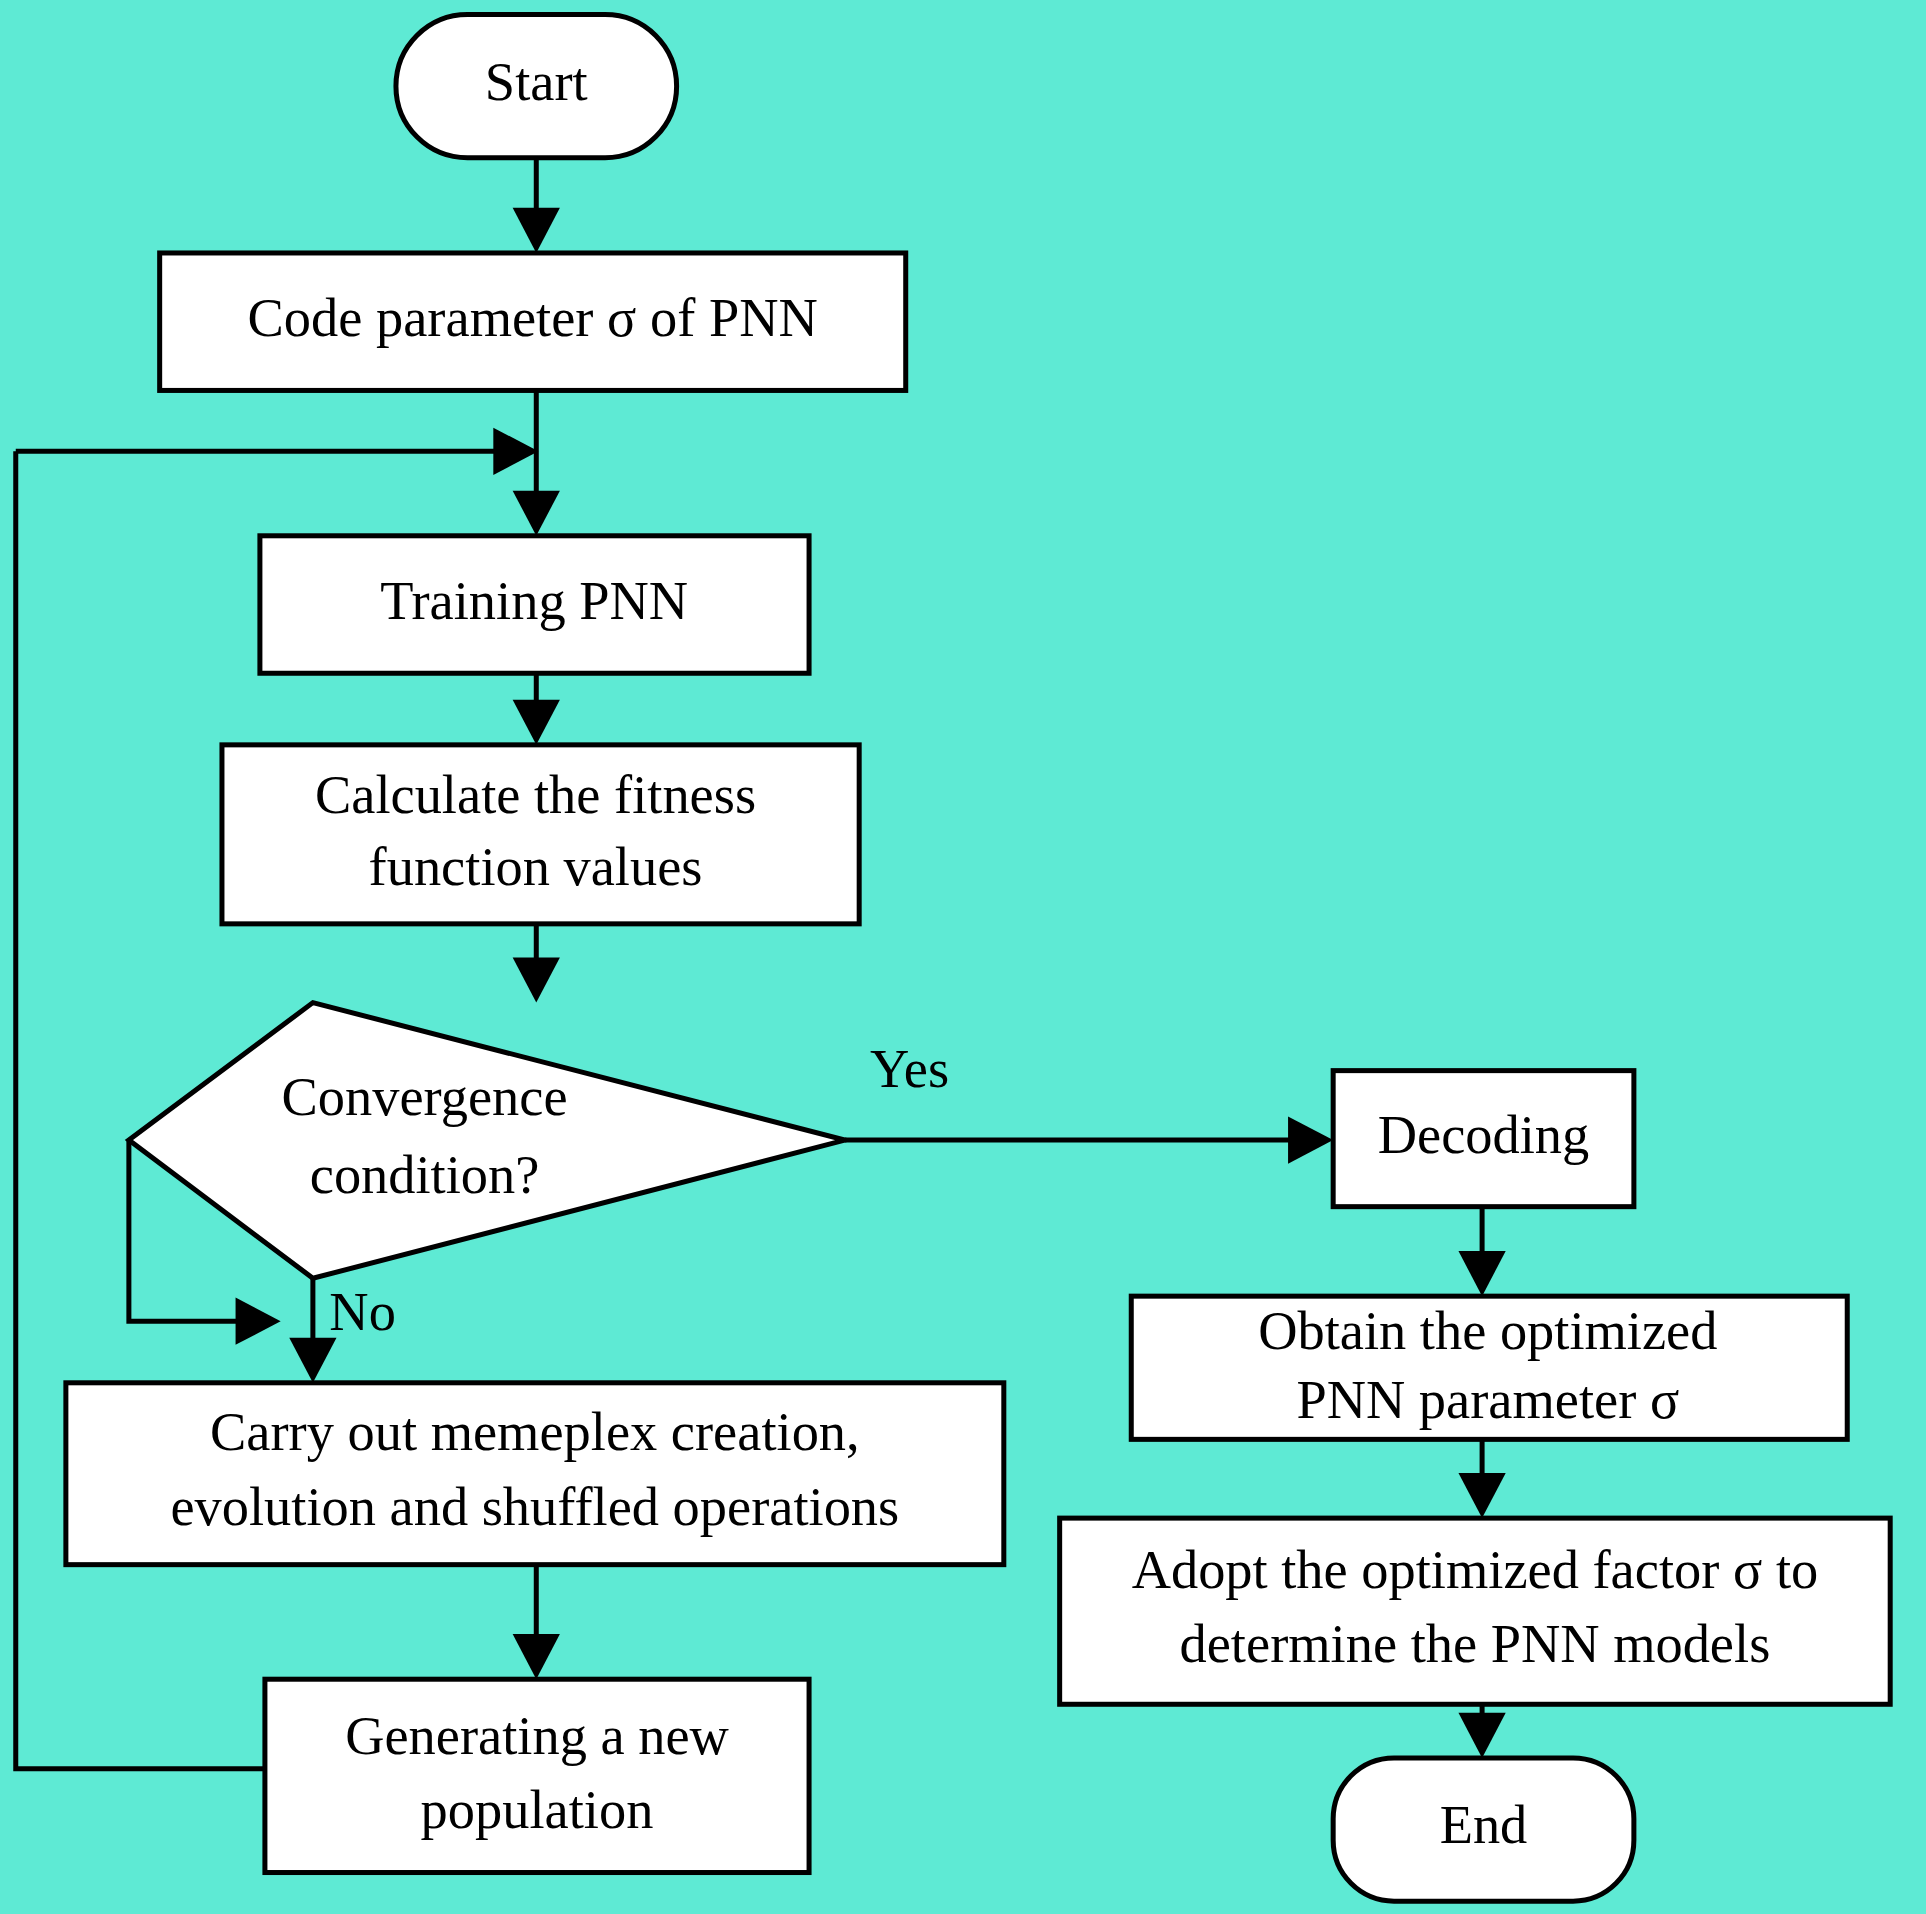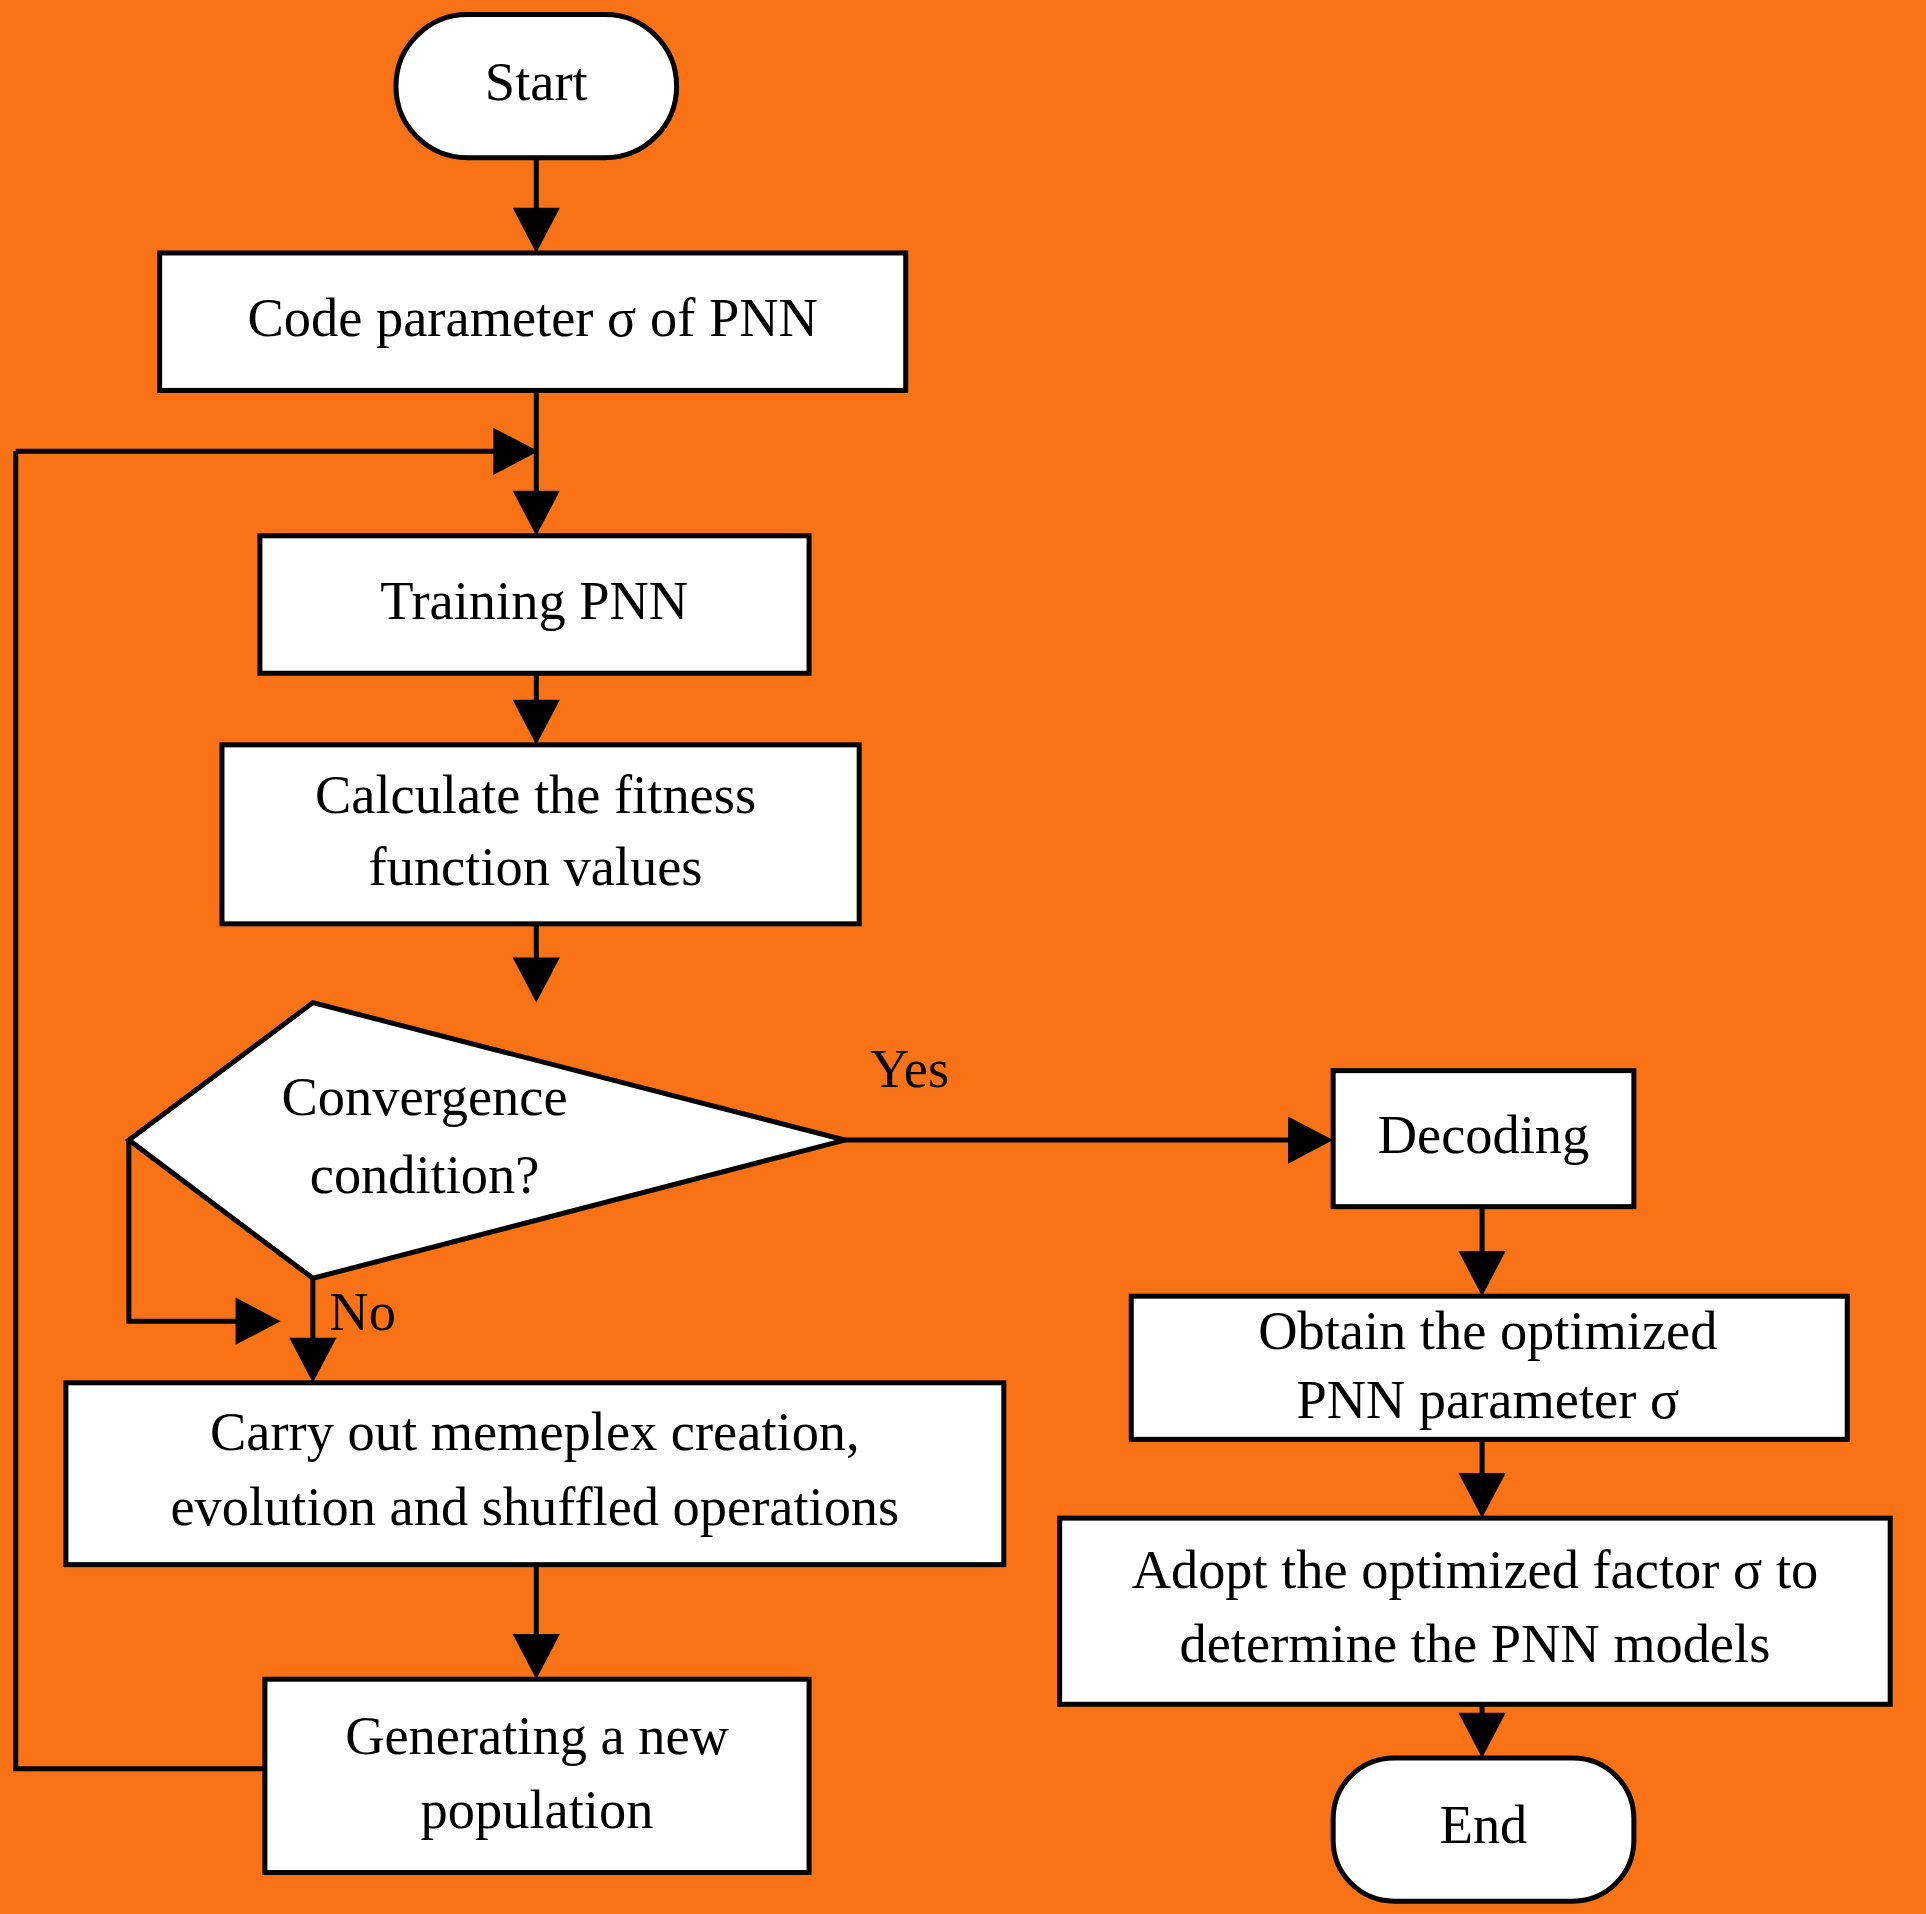--- a/index.html
+++ b/index.html
@@ -5,21 +5,21 @@
 <style>
   html, body {
     margin: 0;
     padding: 0;
     background: #ffffff;
   }
   #flow-root {
     position: relative;
     width: 1926px;
     height: 1915px;
-    background: #f97316;
+    background: #5eead4;
     overflow: hidden;
   }
   svg#flow-svg {
     position: absolute;
     top: 0;
     left: 0;
     width: 1926px;
     height: 1915px;
     display: block;
   }

